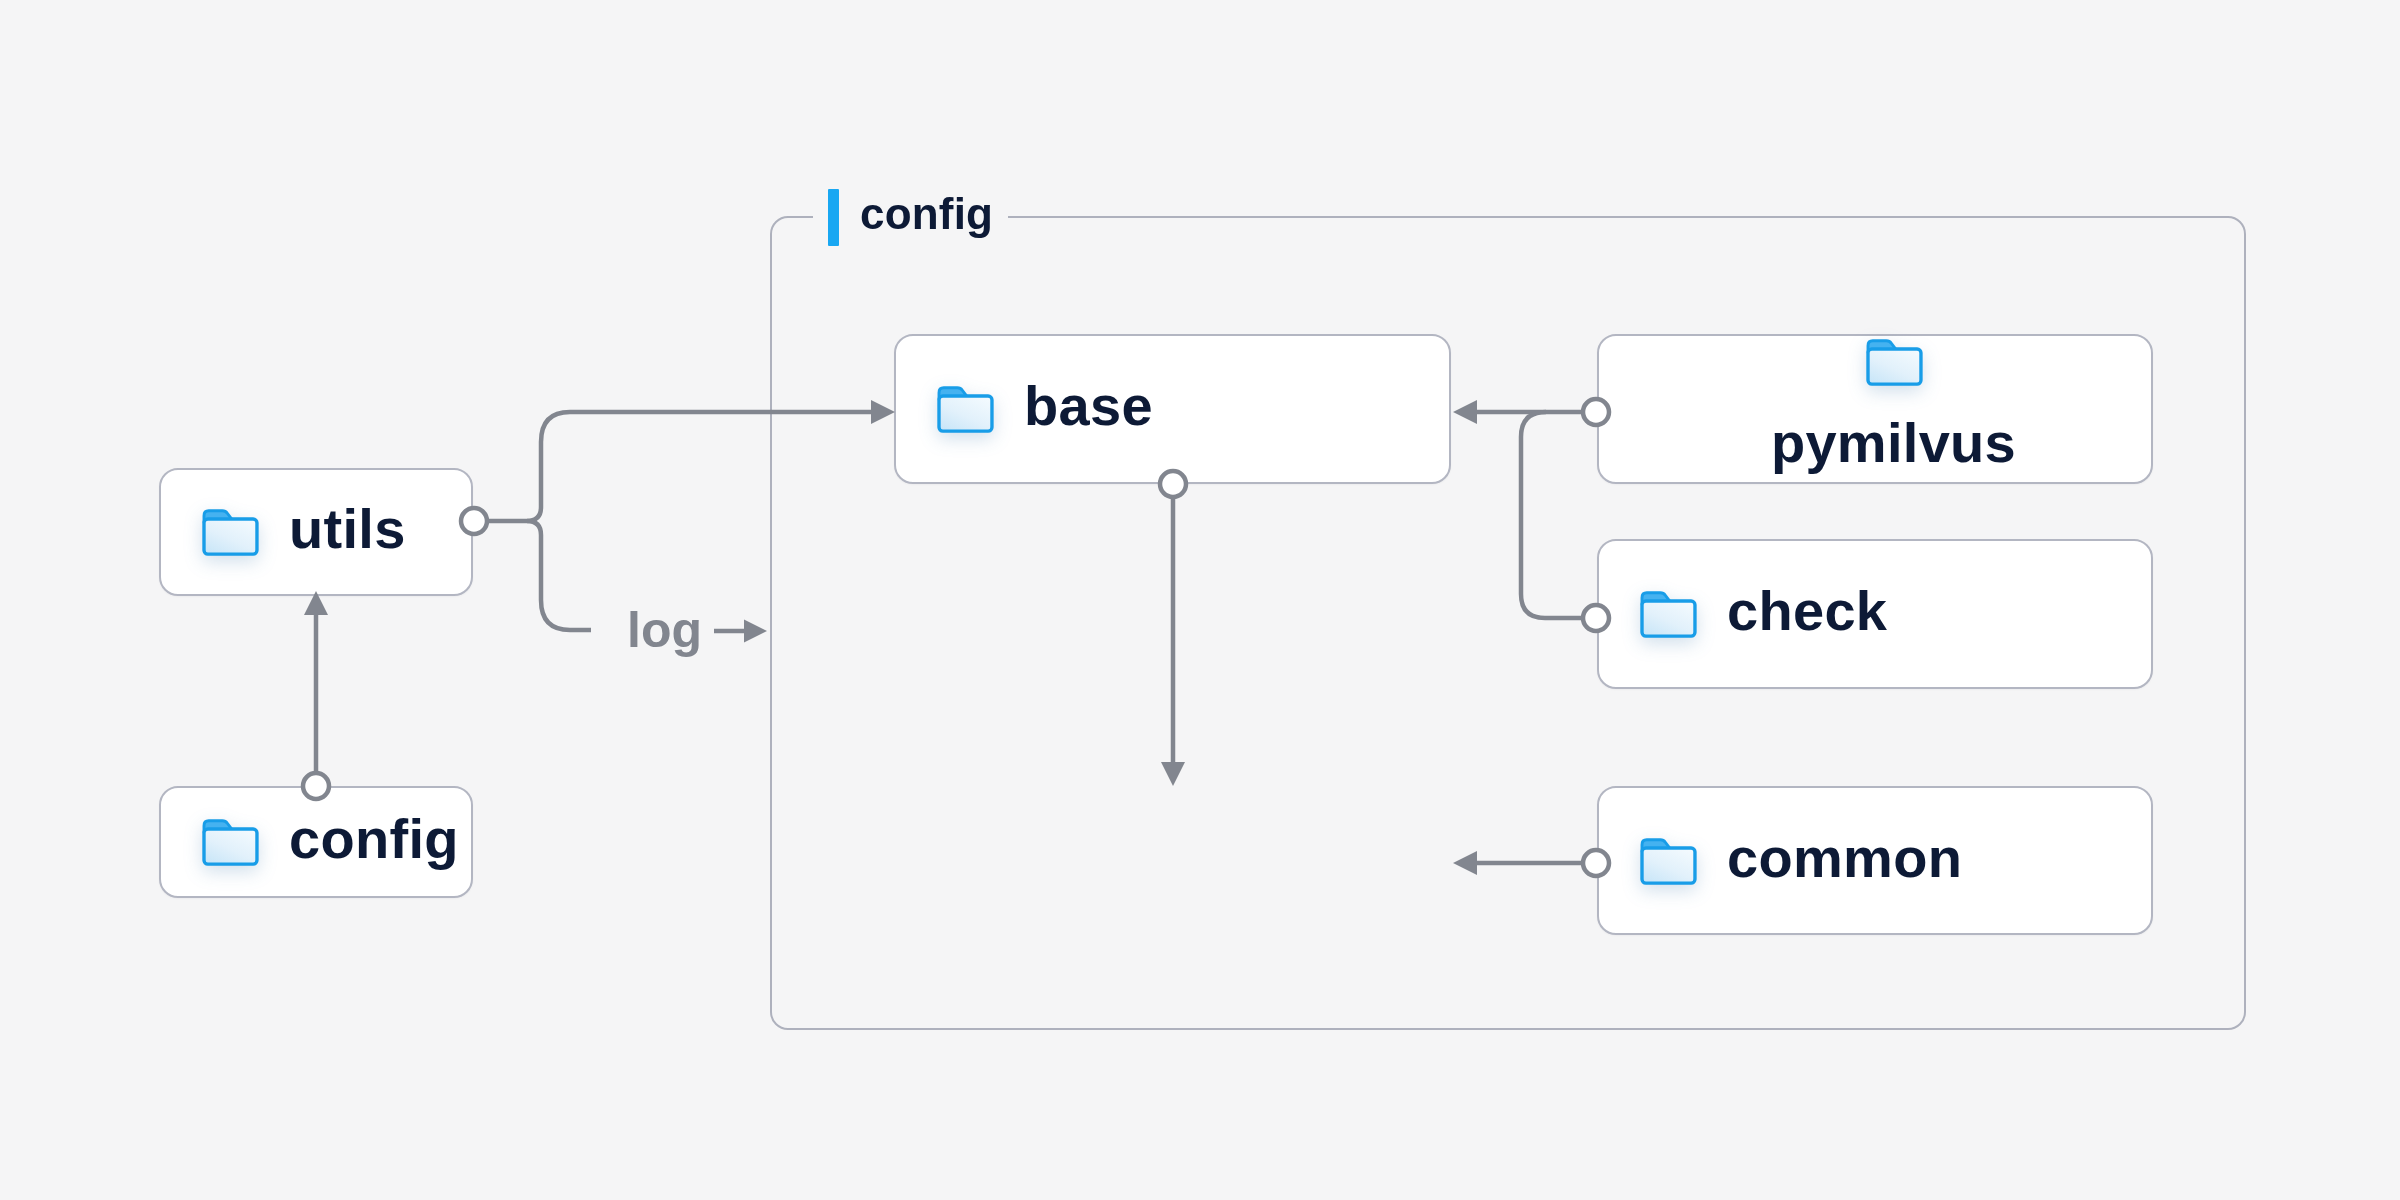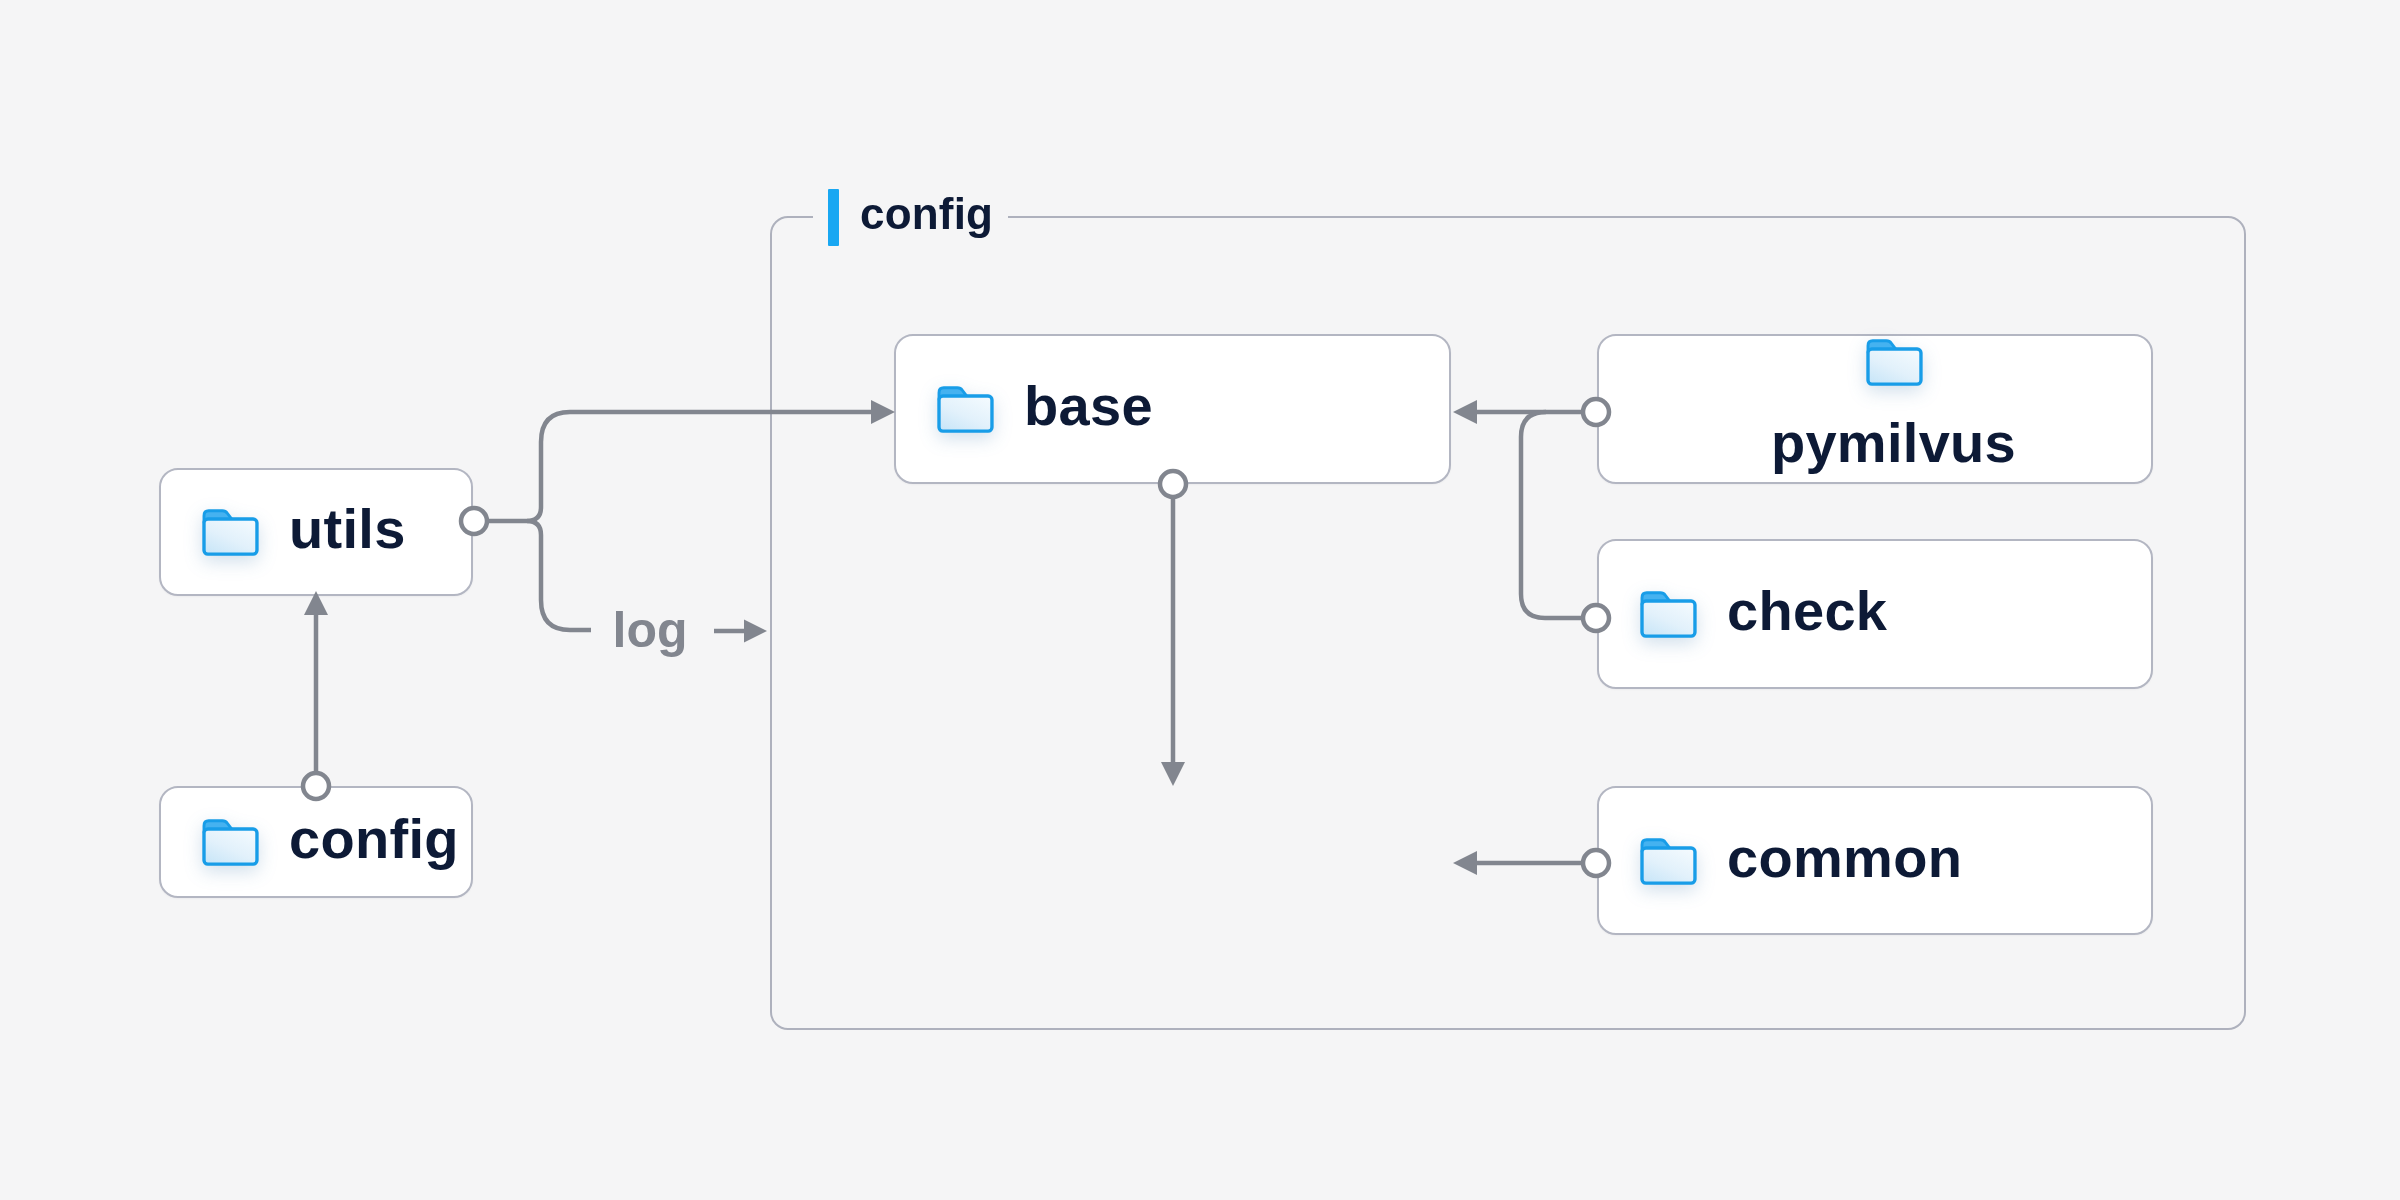--- a/index.html
+++ b/index.html
@@ -82,21 +82,21 @@
     position:absolute;left:0;top:0;width:2400px;height:1200px;
     pointer-events:none;
   }
   .wires path{stroke:var(--wire);stroke-width:4.5;fill:none;}
   .wires polygon{fill:var(--wire);stroke:none;}
   .wires circle{fill:#FFFFFF;stroke:var(--wire);stroke-width:4.5;}
 
   .edge-label{
     position:absolute;
     left:598px;top:601px;width:104px;height:60px;
-    text-align:center;line-height:58px;
+    text-align:right;line-height:58px;
     font-size:50px;font-weight:600;color:var(--muted);
   }
 </style>
 </head>
 <body>
 
 <svg width="0" height="0" style="position:absolute" aria-hidden="true">
   <defs>
     <linearGradient id="foldg" x1="0.85" y1="0" x2="0.15" y2="1">
       <stop offset="0" stop-color="#F3FAFE"></stop>

